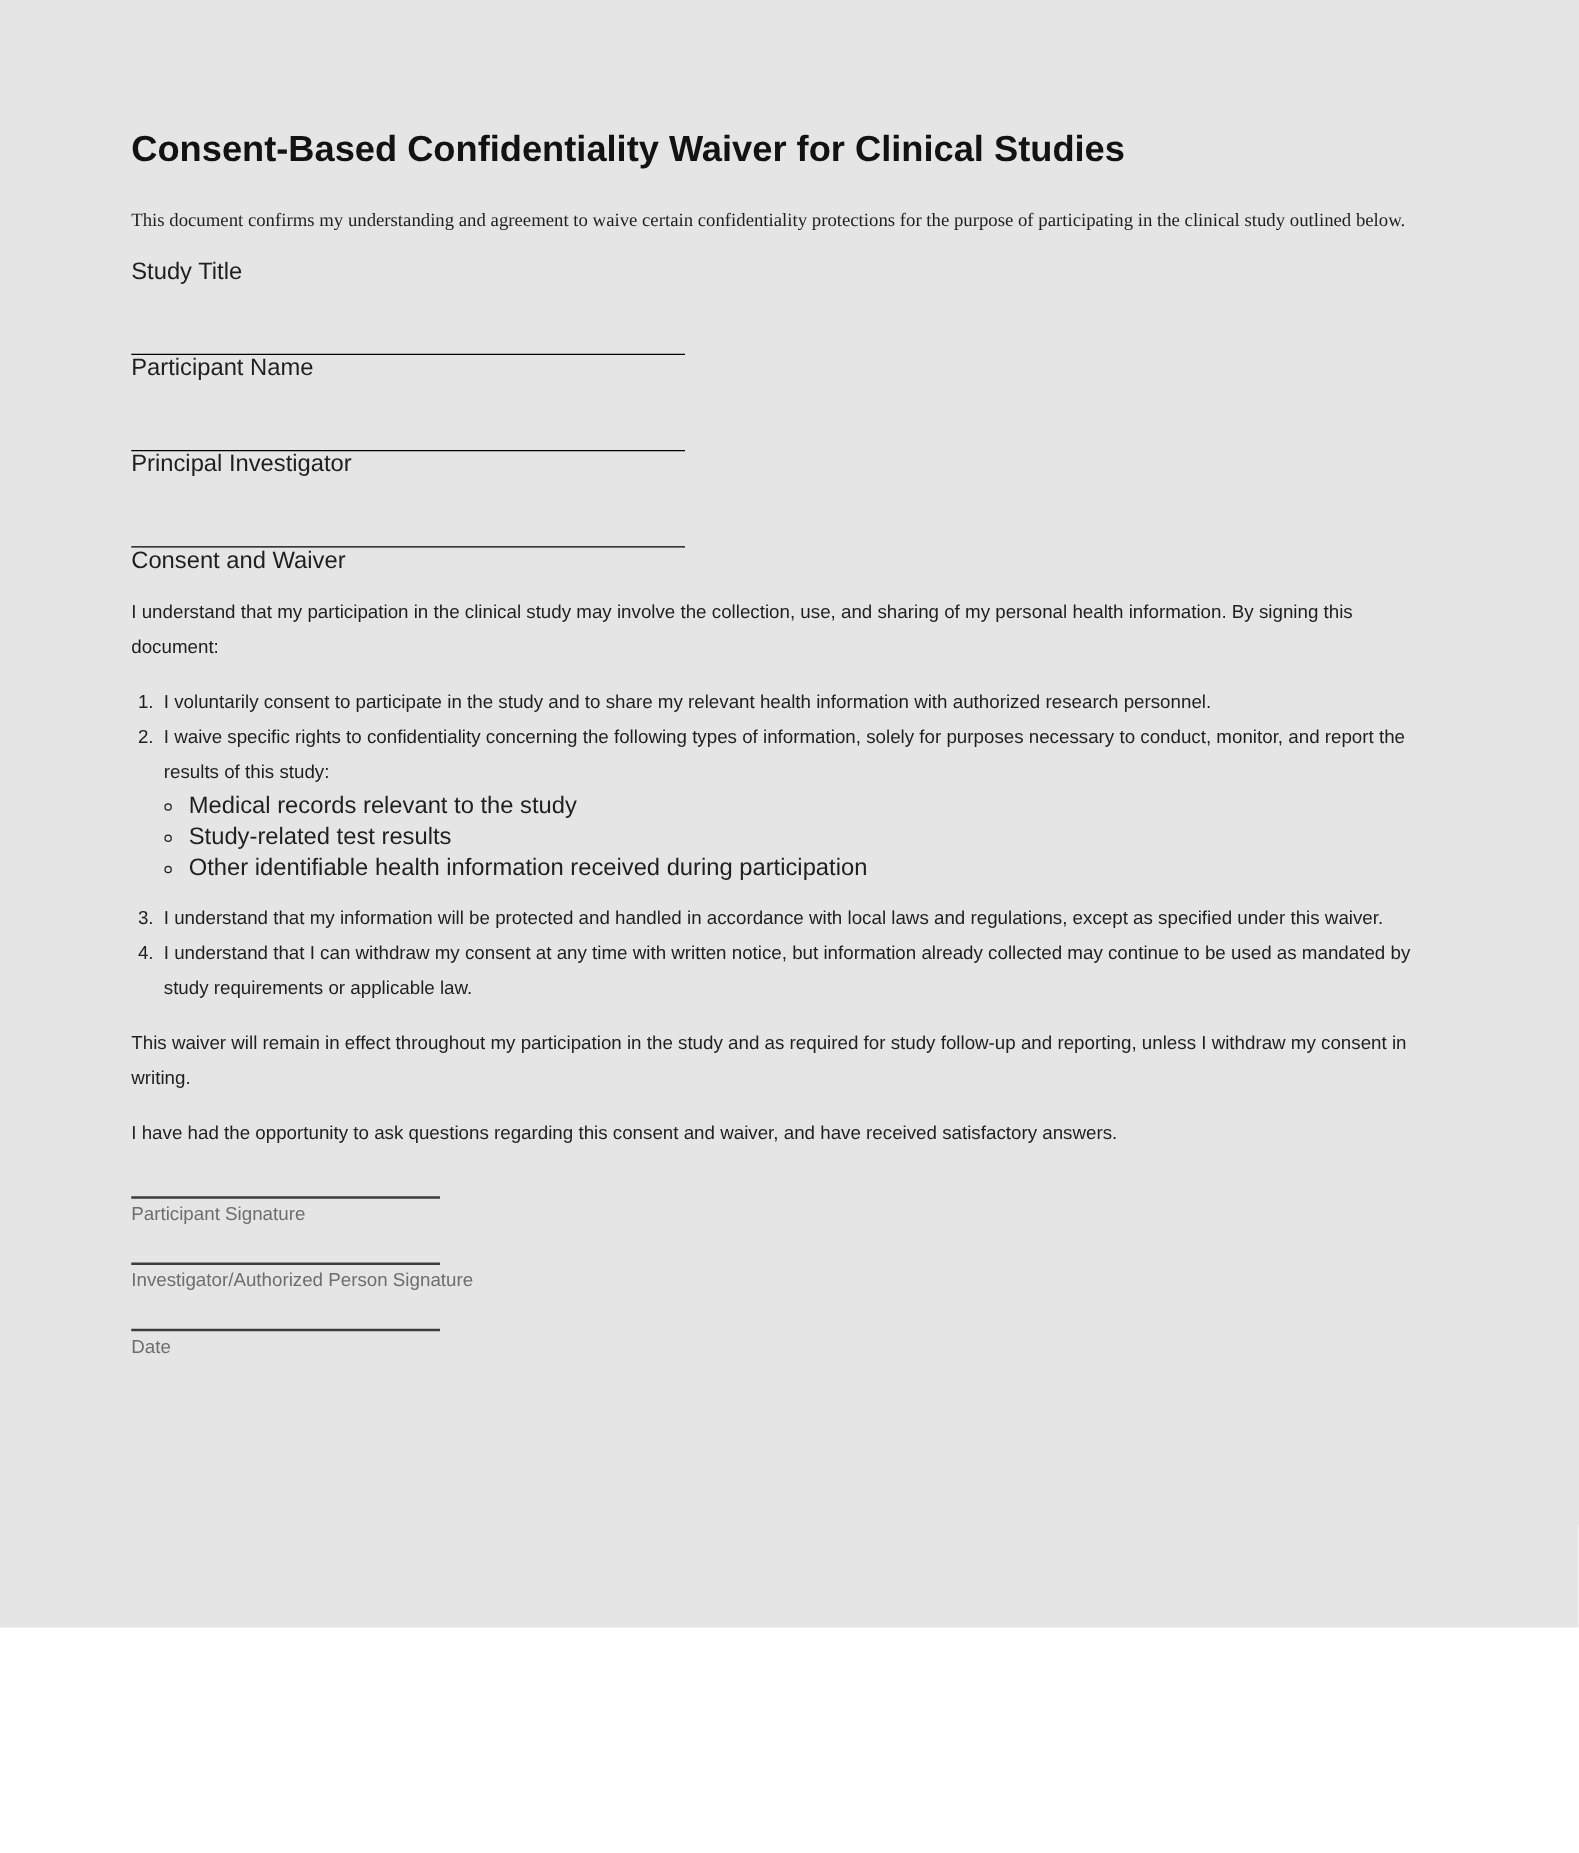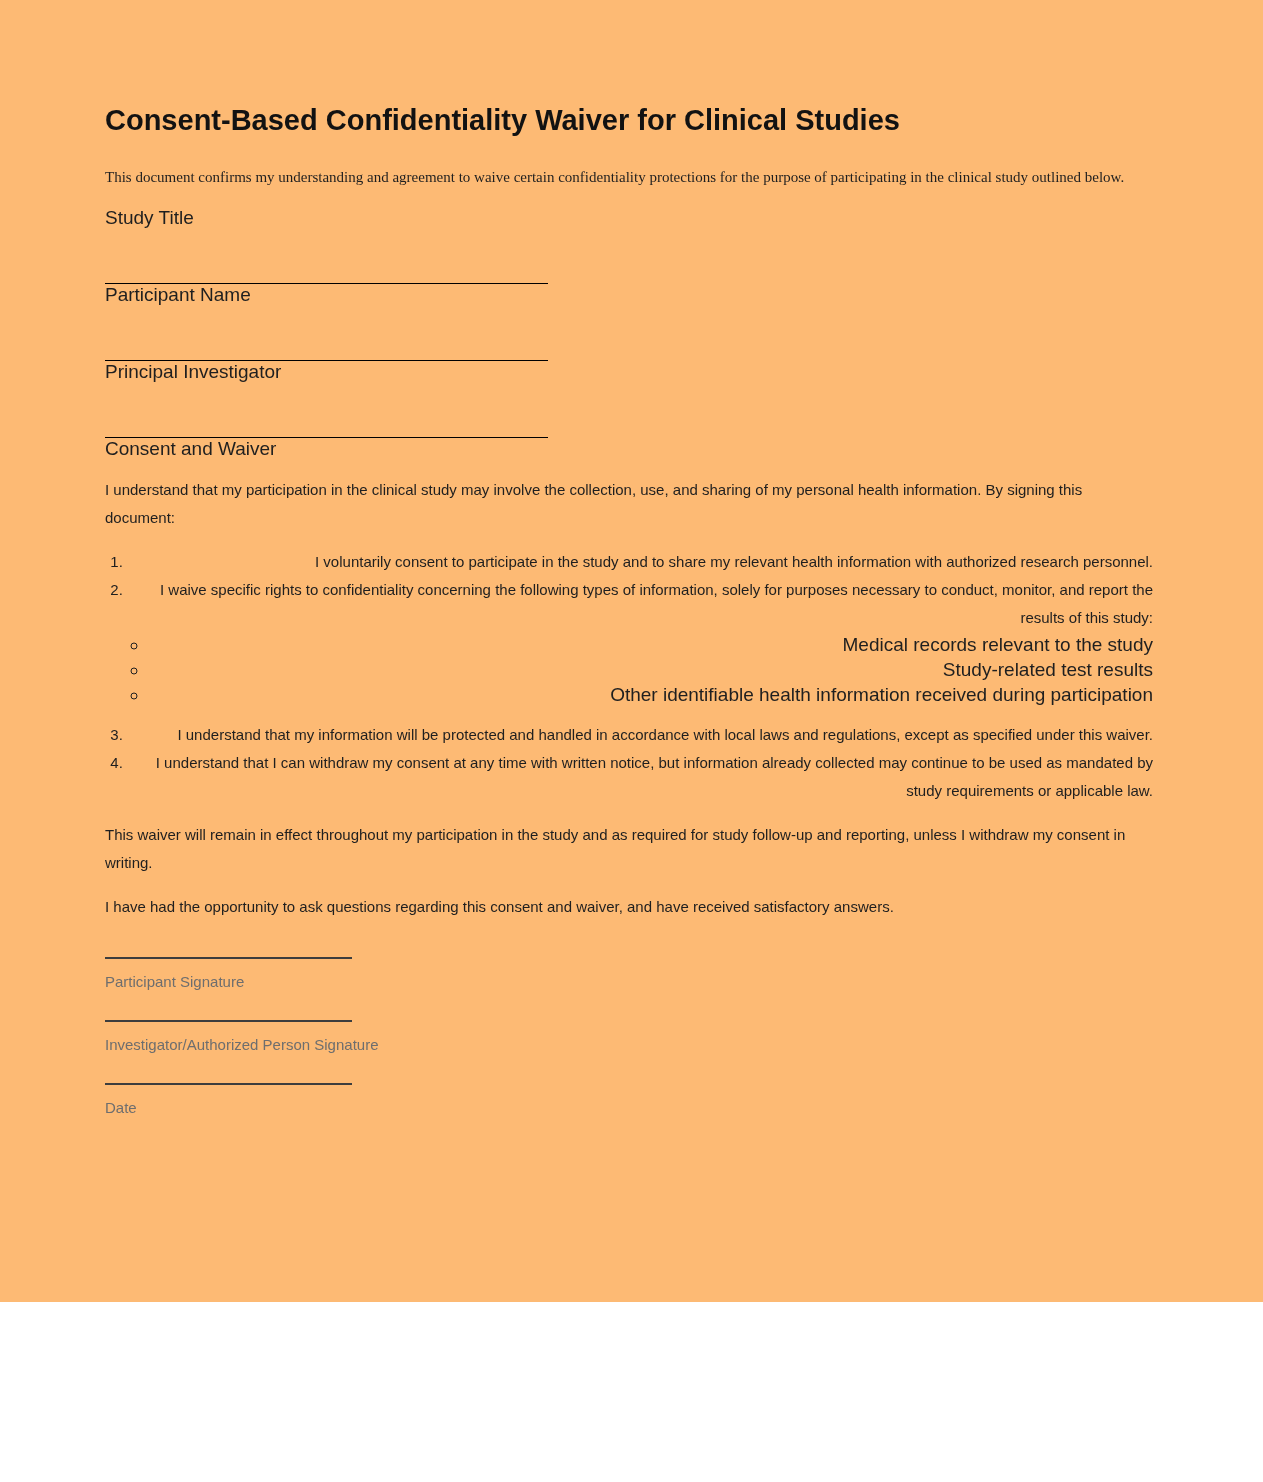--- a/index.html
+++ b/index.html
@@ -13,21 +13,21 @@
     font-family: "Liberation Sans", sans-serif;
     color: #1f1f1f;
     position: relative;
   }
   .page {
     box-sizing: border-box;
     width: 1263px;
     height: 1302px;
     overflow: hidden;
     padding: 104px 110px 0 105px;
-    background: #fdba74;
+    background: #e5e5e5;
   }
   h1.doc-title {
     font-size: 29px;
     line-height: 33px;
     font-weight: 700;
     color: #121212;
     margin: 0 0 26px 0;
   }
   p.body-text {
     font-size: 15px;
@@ -51,21 +51,20 @@
     width: 443px;
     height: 38px;
     border-bottom: 1px solid #000000;
     margin: 0;
   }
   ol.consent-list {
     margin: 14px 0 0 0;
     padding-left: 22px;
     font-size: 15px;
     line-height: 28px;
-    text-align: right;
   }
   ol.consent-list > li {
     padding-left: 4px;
   }
   ul.sub-list {
     list-style-type: circle;
     margin: 0 0 14px 0;
     padding-left: 18px;
     font-size: 19px;
     line-height: 25px;
@@ -78,21 +77,21 @@
   .sig-rest  { margin-top: 29px; }
   .signature-line {
     width: 247px;
     height: 0;
     border-top: 2px solid #3d3d3d;
   }
   .signature-label {
     font-size: 15px;
     line-height: 18px;
     color: #6e6e6e;
-    margin-top: 14px;
+    margin-top: 4px;
   }
 </style>
 </head>
 <body>
 
 <div class="page">
 
   <h1 class="doc-title">Consent-Based Confidentiality Waiver for Clinical Studies</h1>
 
   <p class="body-text no-top">This document confirms my understanding and agreement to waive certain confidentiality protections for the purpose of participating in the clinical study outlined below.</p>

